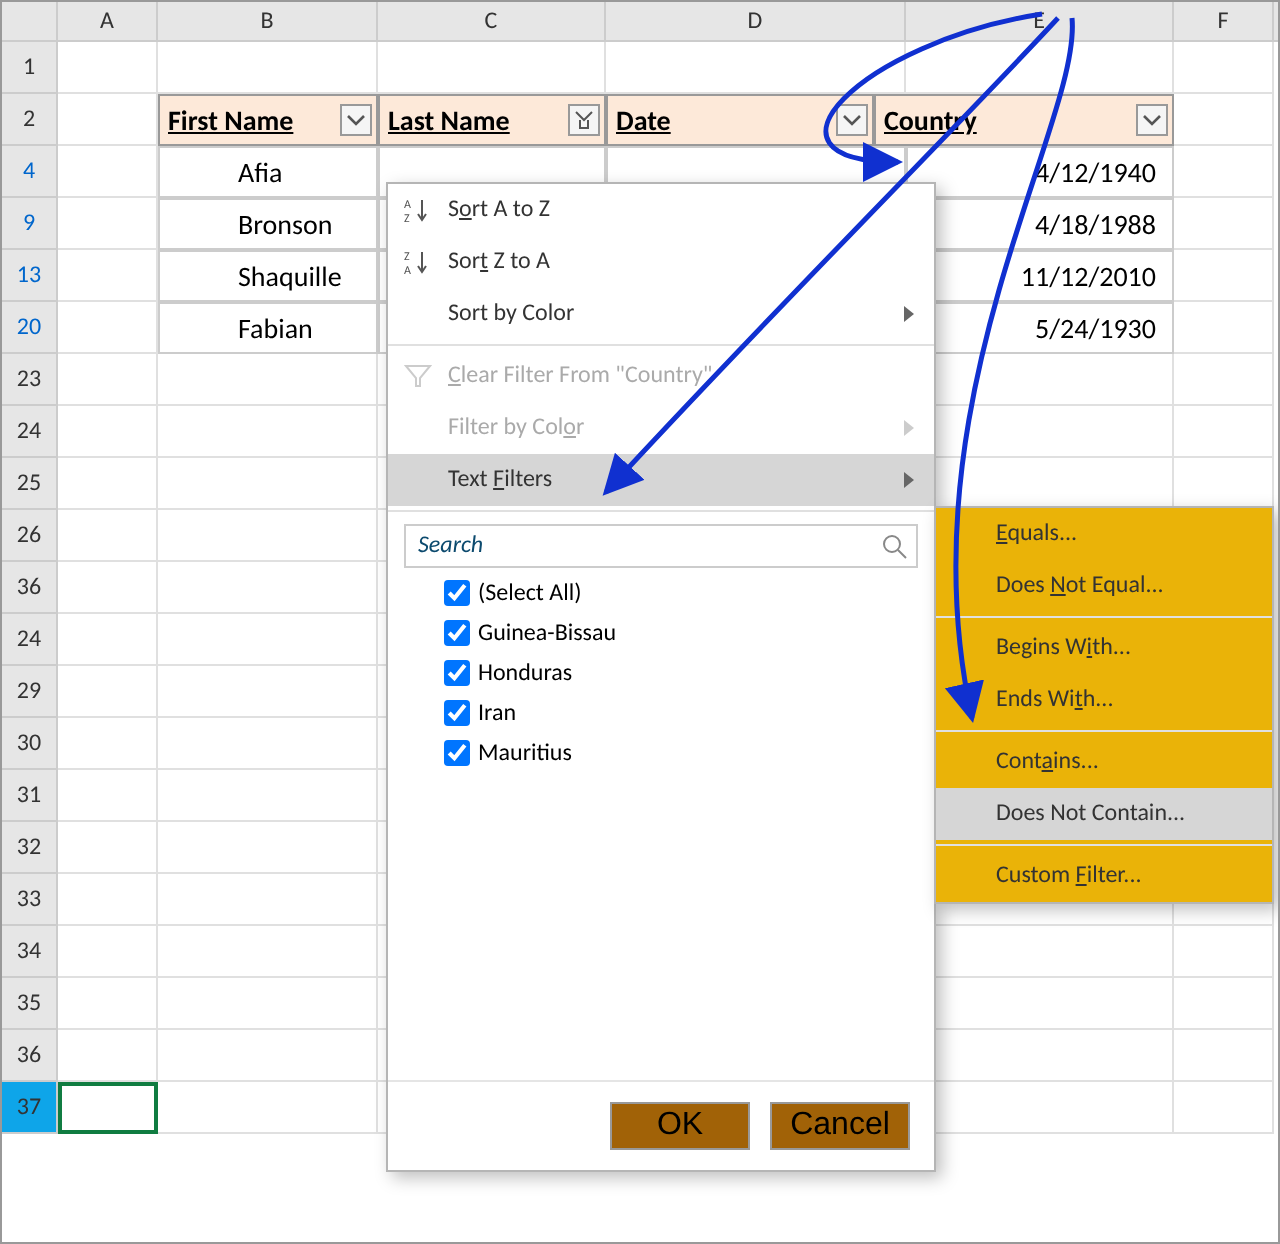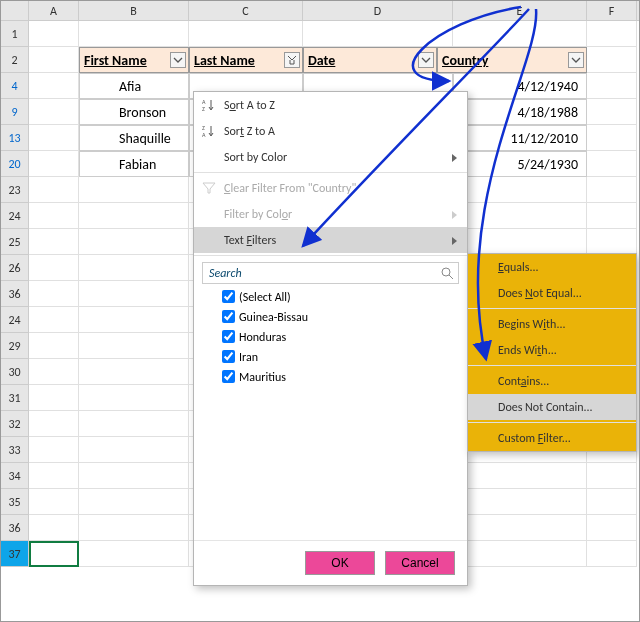--- a/index.html
+++ b/index.html
@@ -64,21 +64,21 @@
   .msep { height:1px; background:#e0e0e0; margin: 2px 0; }
   .search {
     margin: 6px 8px; border:1px solid #ccc; height:22px; display:flex; align-items:center;
     padding: 0 6px; color:#0c4a6e; font-style:italic; position:relative;
   }
   .search .sicon { position:absolute; right:4px; top:3px; }
   .checklist { margin: 0 8px 8px 28px; font-size:12px; }
   .checklist .citem { display:flex; align-items:flex-start; gap:4px; height:20px; }
   .checklist input { margin:0; }
   .btnrow { display:flex; gap:10px; justify-content:flex-end; padding:10px 12px; border-top:1px solid #e5e5e5; margin-top: 150px;}
-  .btn { width:70px; height:24px; border:1px solid #999; background:#ec4899; font-size:12px; }
+  .btn { width:70px; height:24px; border:1px solid #999; background:#a16207; font-size:16px; }
 
   .submenu {
     position: absolute; left: 466px; top: 252px; width: 170px;
     background: #eab308; border: 1px solid #b5b5b5; box-shadow: 3px 3px 8px rgba(0,0,0,0.25);
     font-size: 12px; z-index: 11;
   }
   .arrows { position:absolute; left:0; top:0; z-index:20; pointer-events:none; }
   .u { text-decoration: underline; }
 </style>
 </head>

